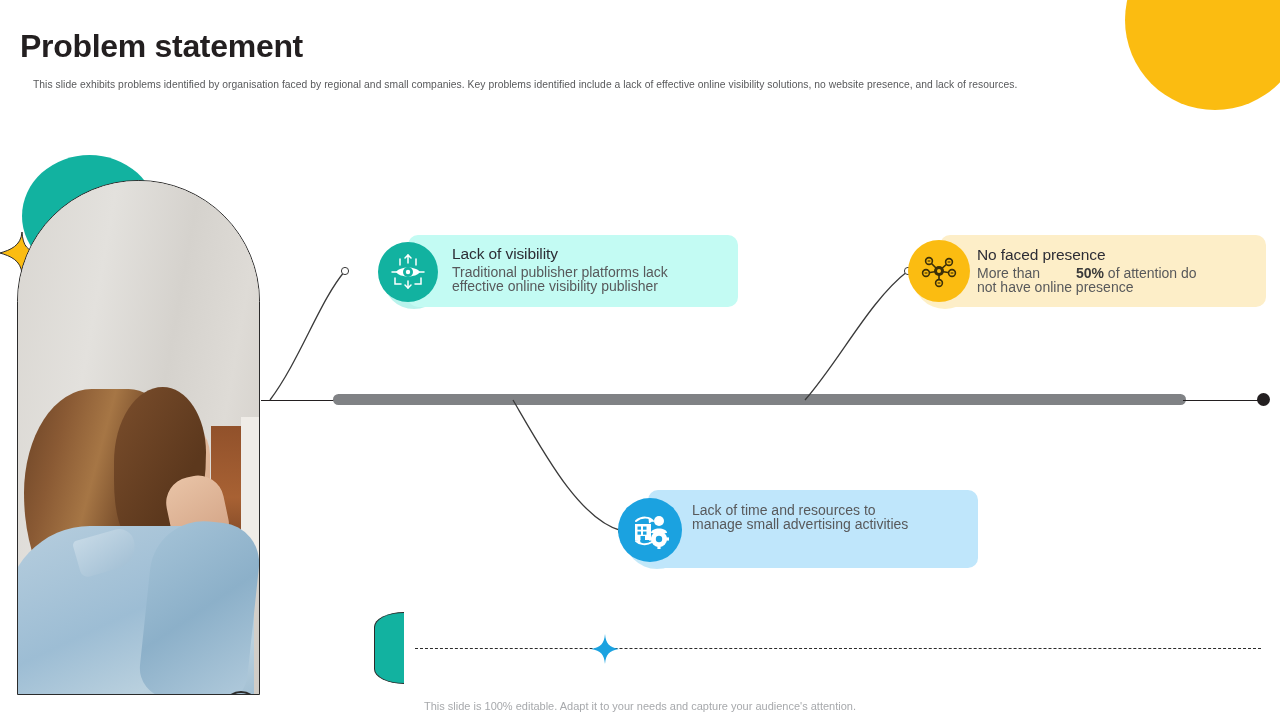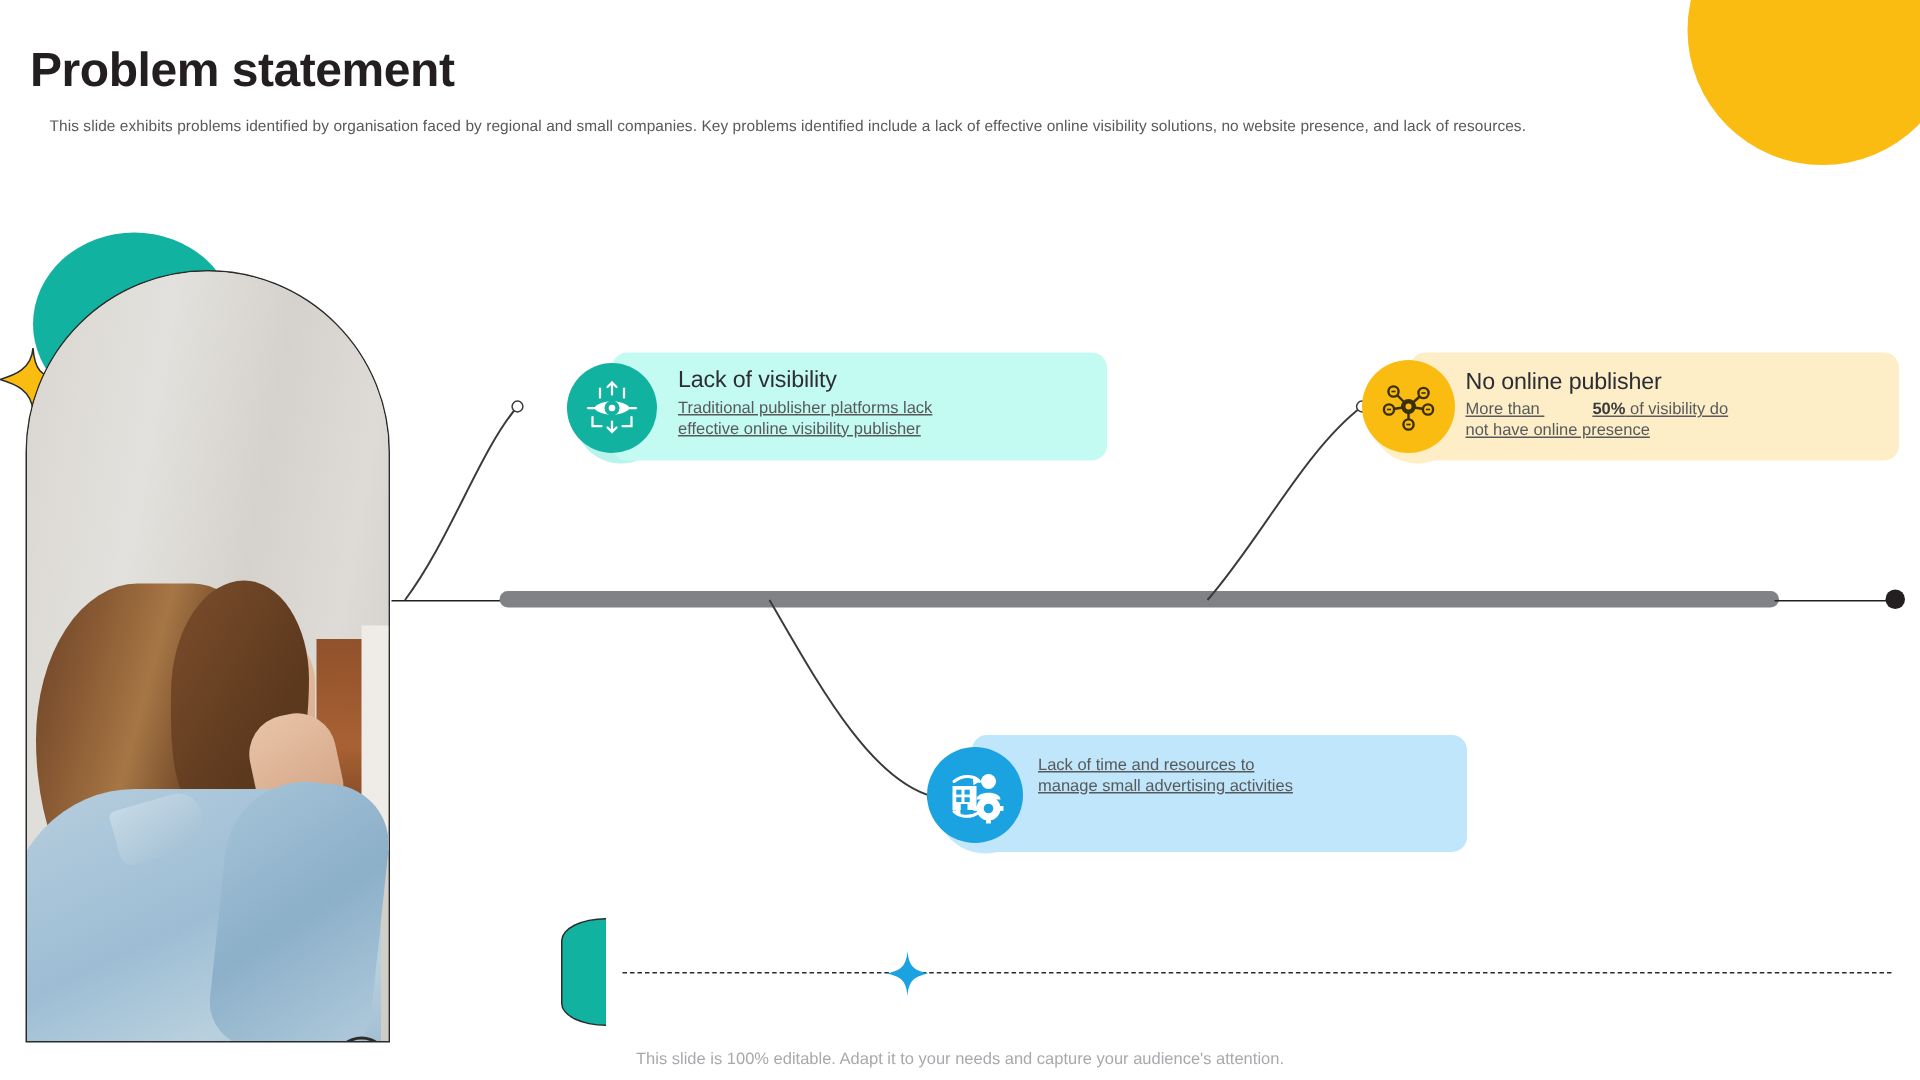--- a/index.html
+++ b/index.html
@@ -202,24 +202,23 @@
     z-index: 9;
   }
   .card-title {
     font-size: 15.5px;
     font-weight: normal;
     color: #2d2d35;
     letter-spacing: -0.1px;
     margin-bottom: 3px;
   }
   .card-desc {
-    font-size: 11px;
+    font-size: 14px;
     color: #58595b;
     line-height: 13.6px;
-    text-decoration: underline;
   }
   .card-desc b { color: #3a3a3a; font-weight: bold; margin-left: 32px; }
 
   .icon-circle {
     position: absolute;
     border-radius: 50%;
     z-index: 8;
     display: flex;
     align-items: center;
     justify-content: center;
@@ -358,23 +357,23 @@
       <g stroke="#3b2f08" stroke-width="1.1">
         <path d="M9.6 11 L12.4 11"></path>
           <path d="M29.6 12 L32.4 12"></path>
         <path d="M6.6 23 L9.4 23"></path>
           <path d="M32.6 23 L35.4 23"></path>
         <path d="M19.6 33 L22.4 33"></path>
       </g>
     </svg>
   </div>
   <div class="card-text" id="card2-text">
-    <div class="card-title">No online publisher</div>
+    <div class="card-title">No faced presence</div>
     <div class="card-desc">
-      <span>More than </span><b>50%</b><span> of visibility do</span><br>
+      <span>More than </span><b>50%</b><span> of attention do</span><br>
       <span>not have online presence</span>
     </div>
   </div>
 
   <div class="icon-glow" id="card3-glow"></div>
   <div class="card" id="card3"></div>
   <div class="icon-circle" id="card3-icon">
     <svg width="44" height="44" viewBox="0 0 44 44">
       <rect x="7" y="16" width="16" height="16" fill="#ffffff"></rect>
       <g fill="#1ba2e0">

